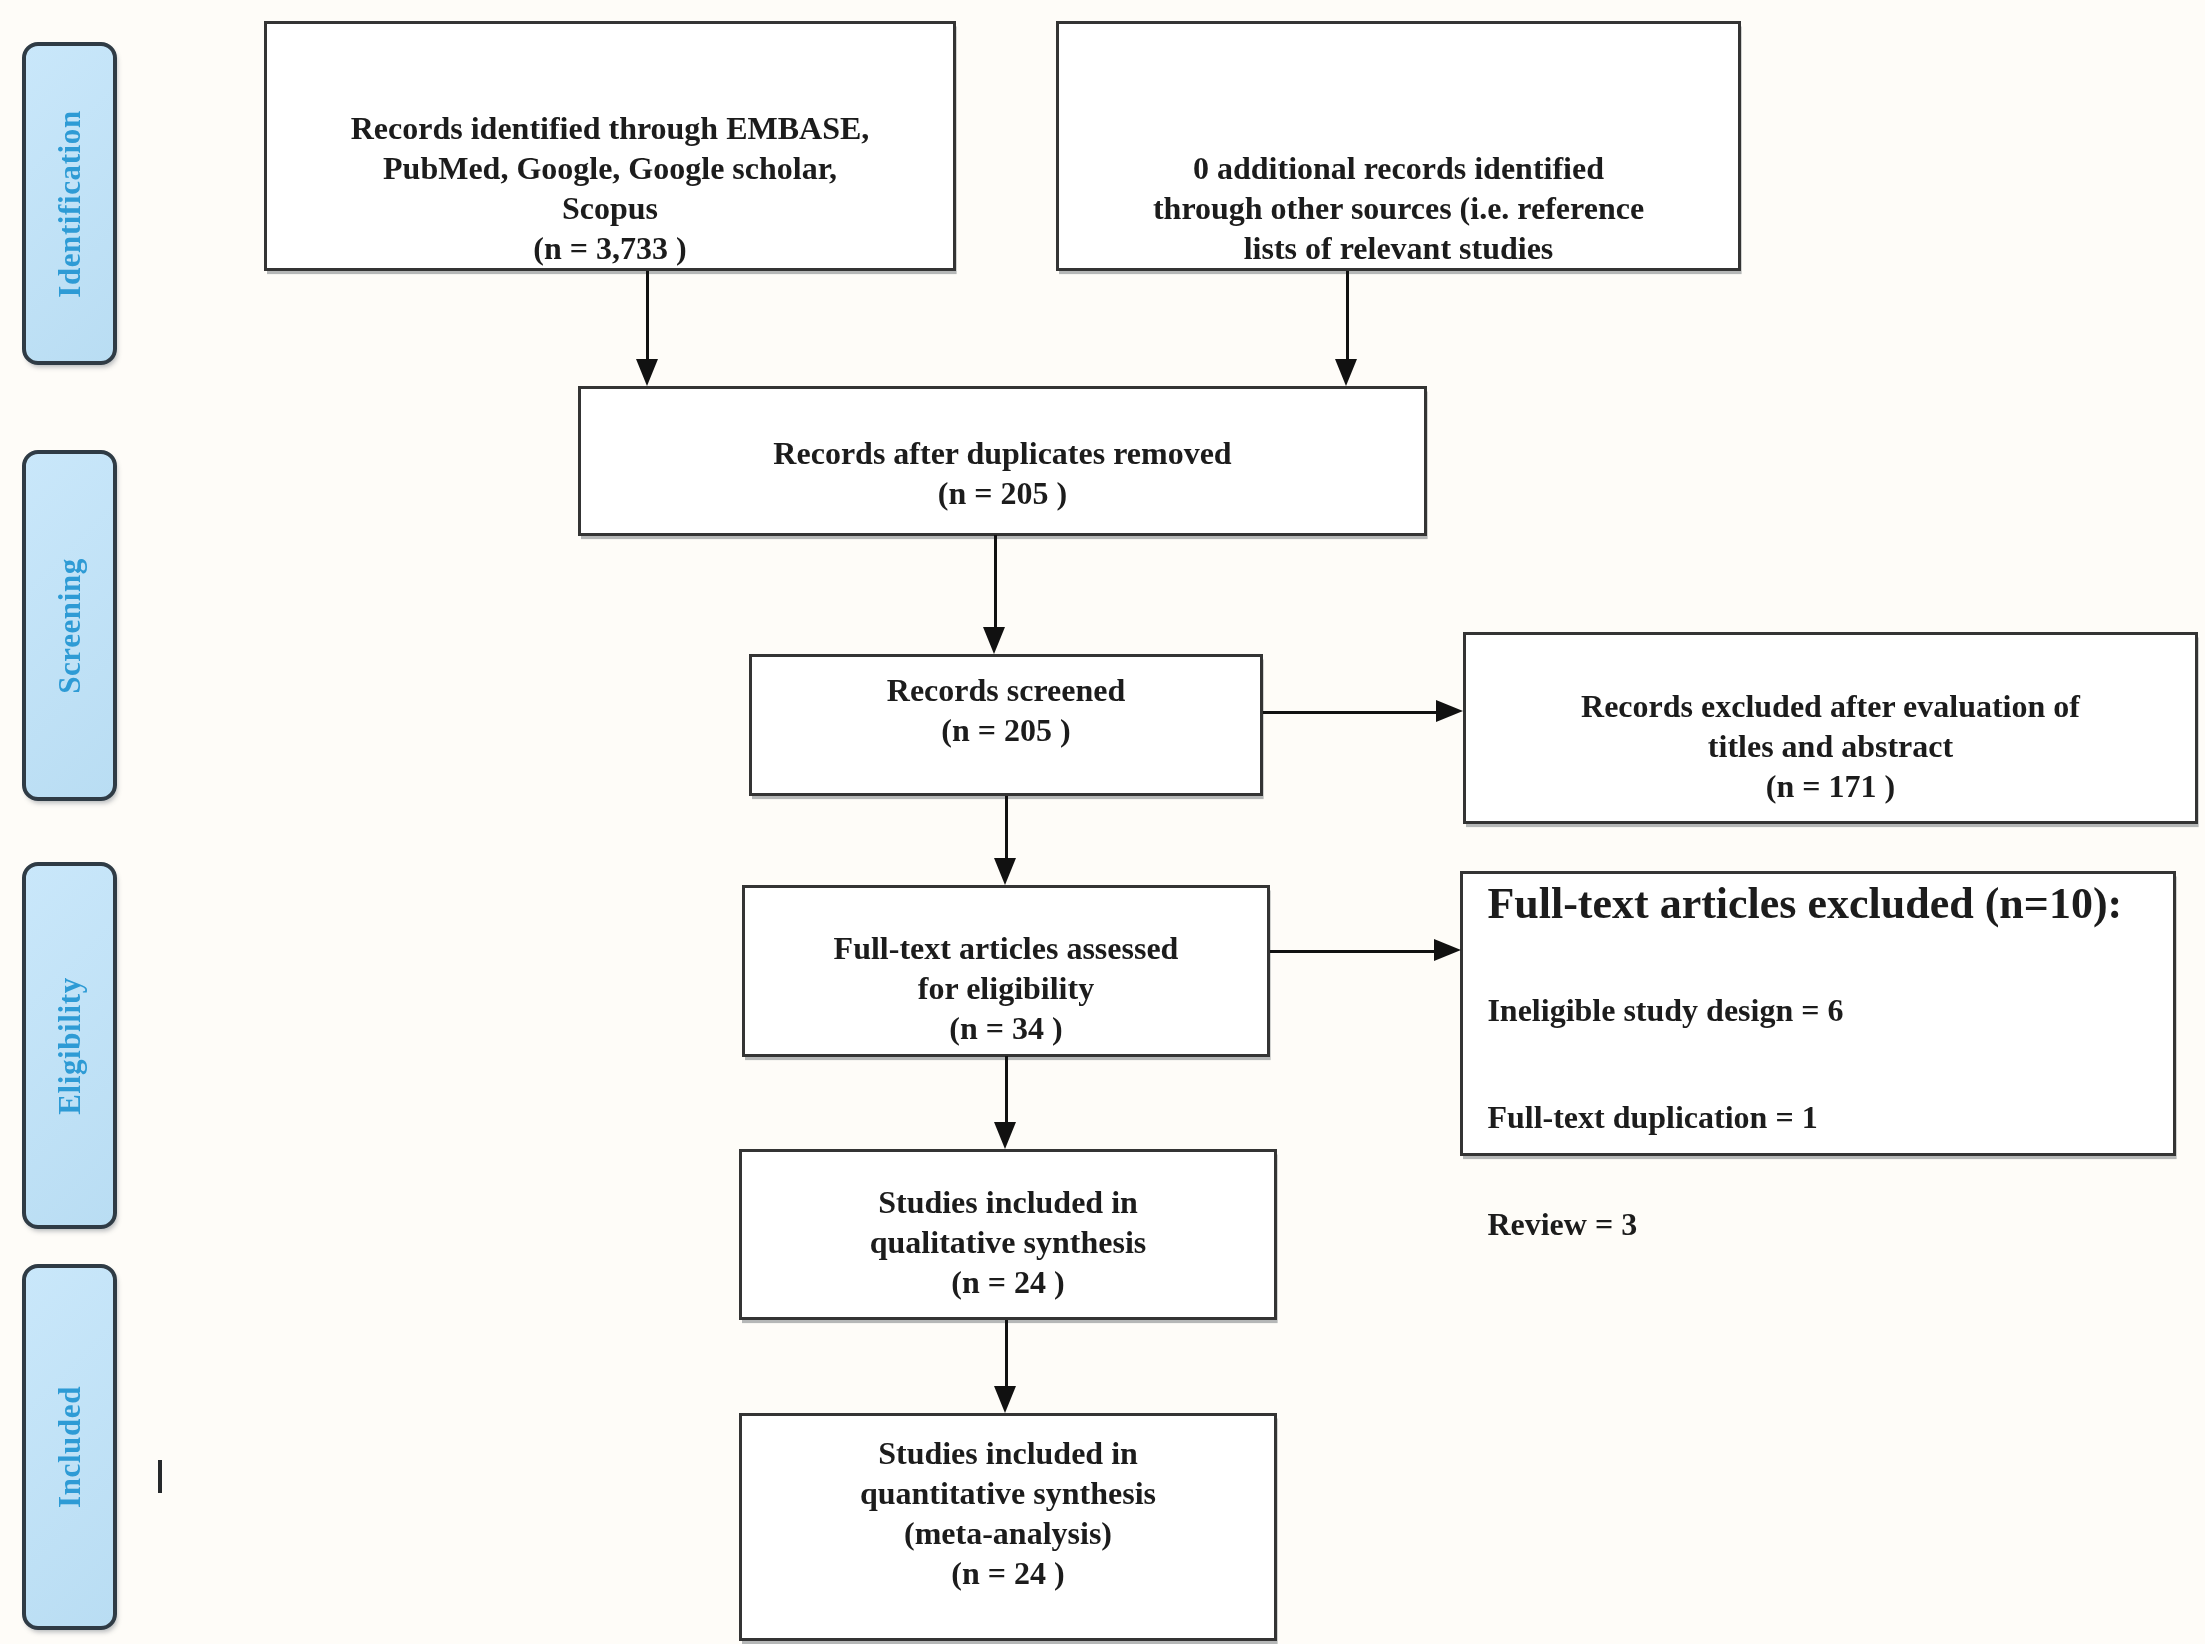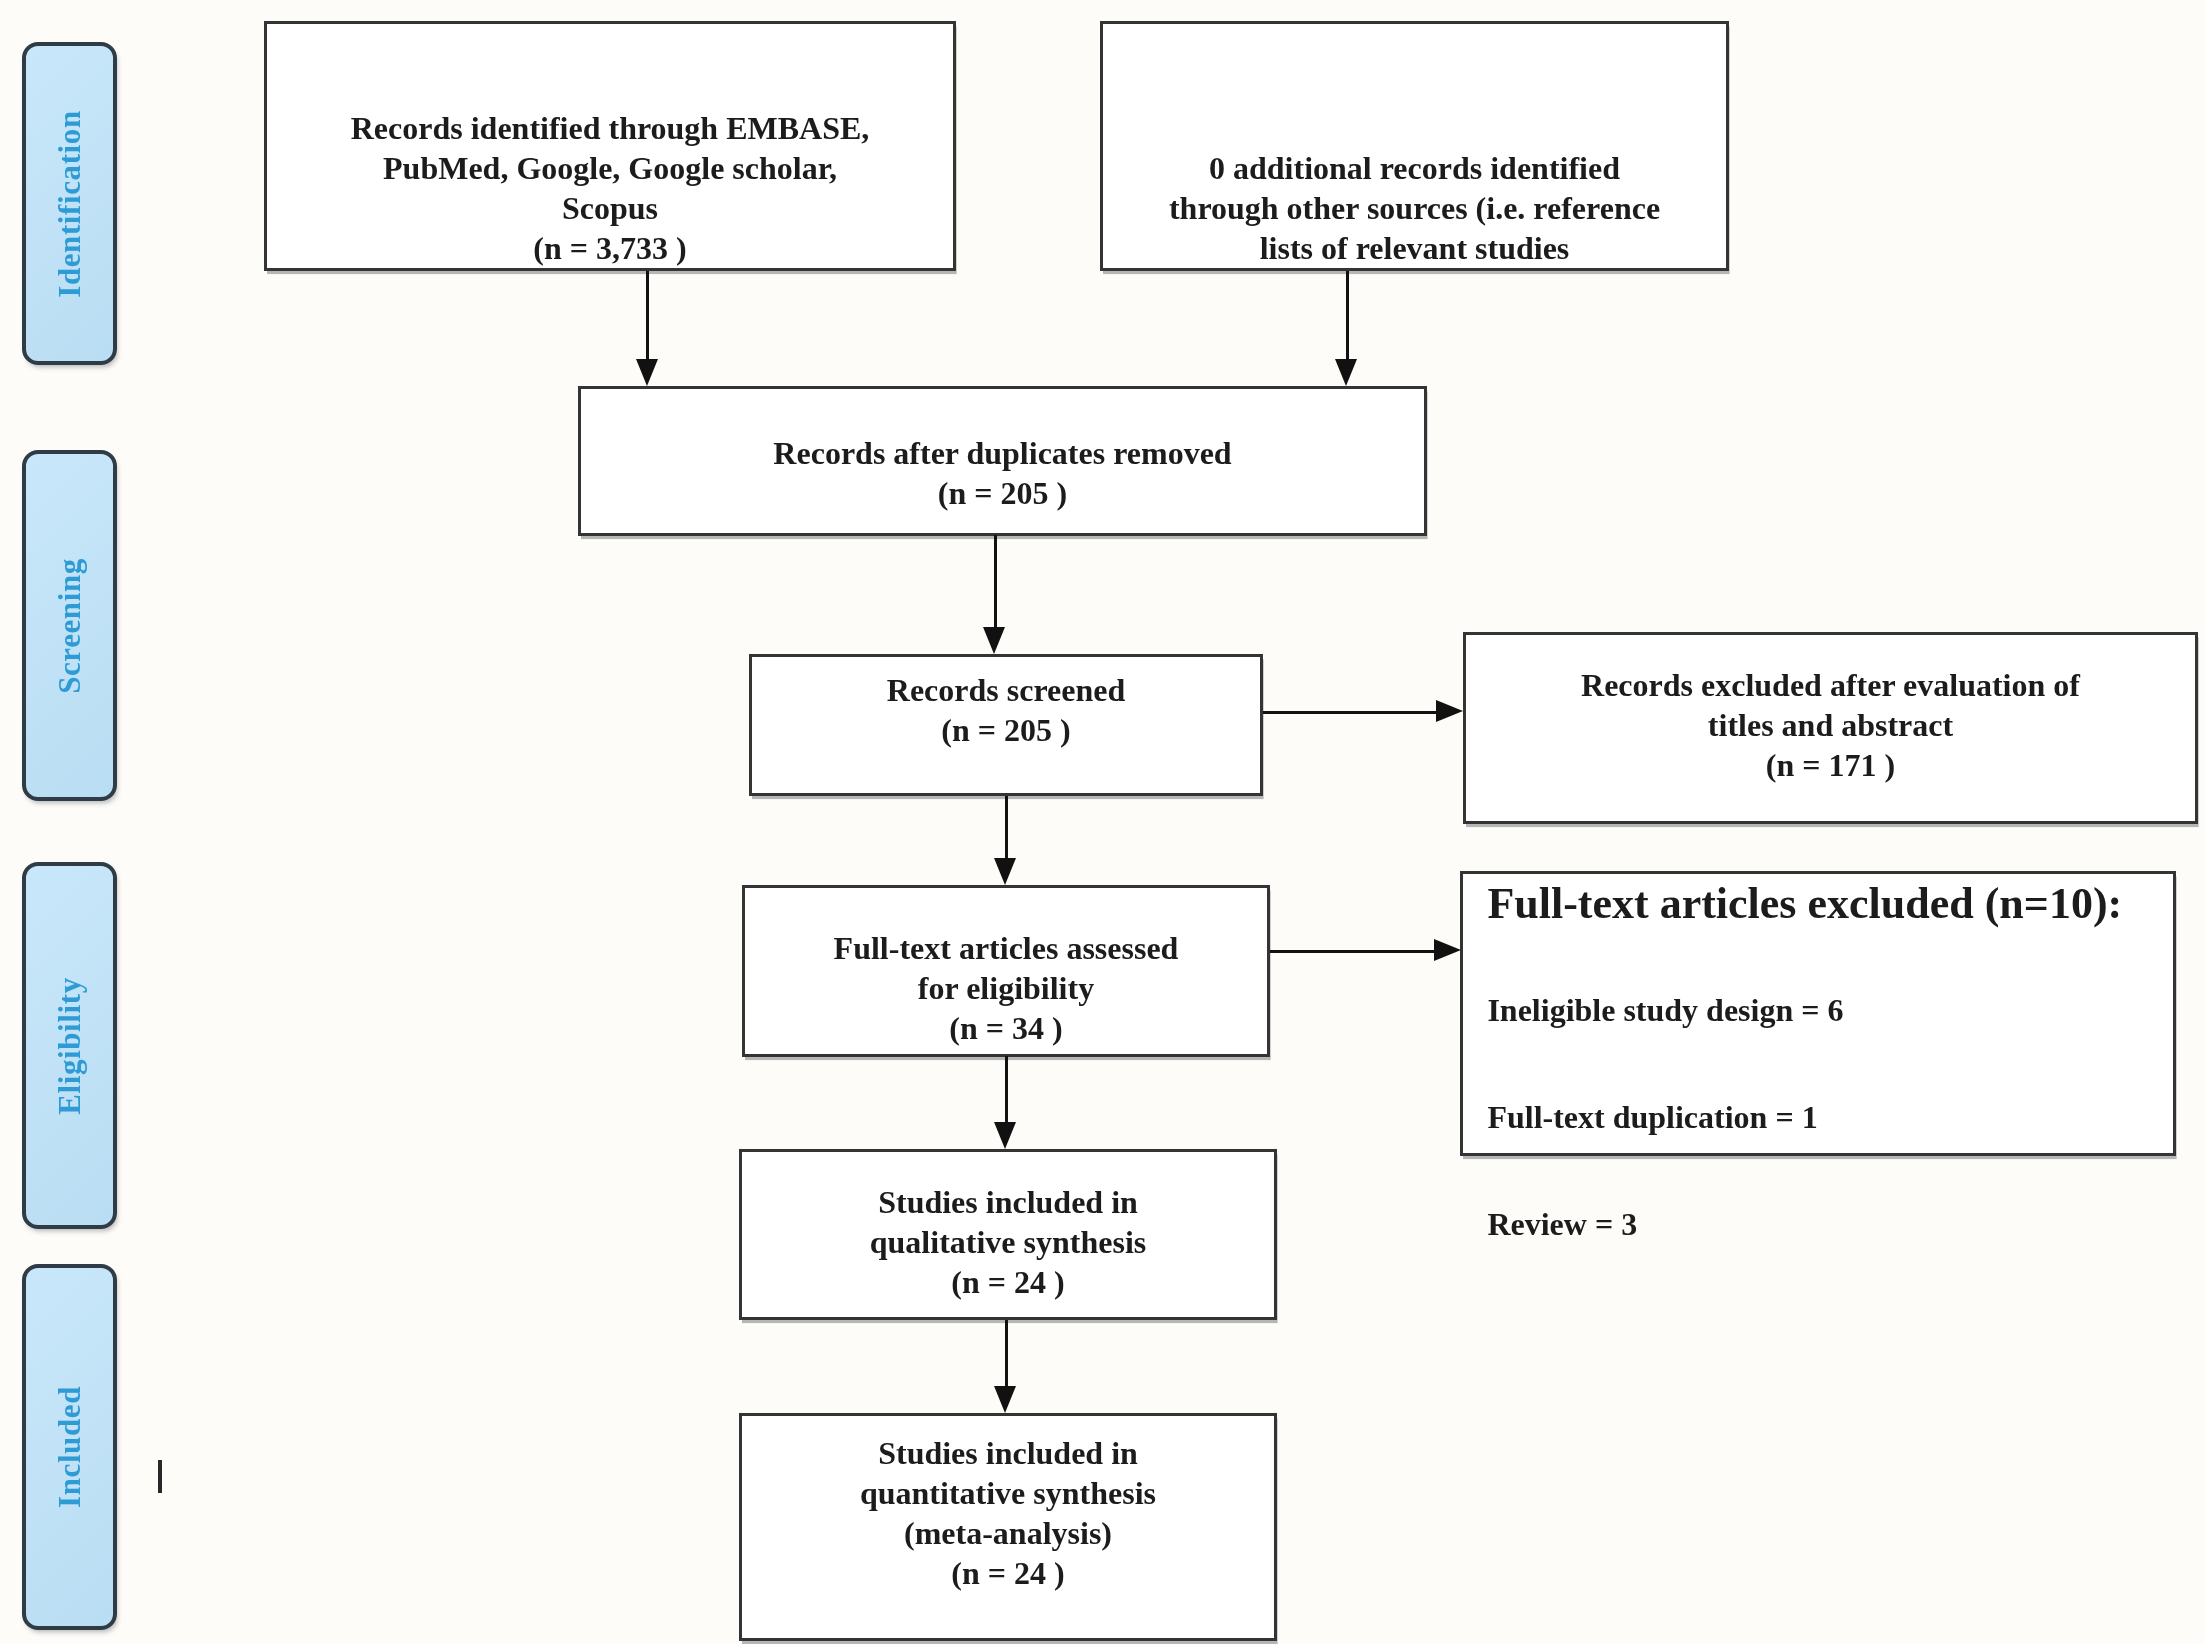--- a/index.html
+++ b/index.html
@@ -129,37 +129,37 @@
     <span>Included</span>
   </div>
 
   <div class="fbox top" style="left:264px;top:21.4px;width:692px;height:250px;">
     <div class="ln">Records identified through EMBASE,</div>
     <div class="ln">PubMed, Google, Google scholar,</div>
     <div class="ln">Scopus</div>
     <div class="ln">(n = 3,733 )</div>
   </div>
 
-  <div class="fbox top" style="left:1100px;top:21.4px;width:629px;height:250px;">
+  <div class="fbox top" style="left:1056px;top:21.4px;width:685px;height:250px;">
     <div class="ln">0 additional records identified</div>
     <div class="ln">through other sources (i.e. reference</div>
     <div class="ln">lists of relevant studies</div>
   </div>
 
   <div class="fbox center" style="left:578px;top:386px;width:849px;height:150px;padding-bottom:19.6px;">
     <div class="ln">Records after duplicates removed</div>
     <div class="ln">(n =  205 )</div>
   </div>
 
   <div class="fbox center" style="left:749px;top:654px;width:514px;height:142px;padding-bottom:43px;">
     <div class="ln">Records screened</div>
     <div class="ln">(n = 205 )</div>
   </div>
 
-  <div class="fbox center" style="left:1463px;top:632px;width:735px;height:192px;padding-bottom:36px;">
+  <div class="fbox center" style="left:1463px;top:632px;width:735px;height:192px;padding-bottom:15px;">
     <div class="ln">Records excluded after evaluation of</div>
     <div class="ln">titles and abstract</div>
     <div class="ln">(n = 171  )</div>
   </div>
 
   <div class="fbox center" style="left:742px;top:885px;width:528px;height:172px;padding-bottom:6.1px;">
     <div class="ln">Full-text articles assessed</div>
     <div class="ln">for eligibility</div>
     <div class="ln">(n = 34 )</div>
   </div>

